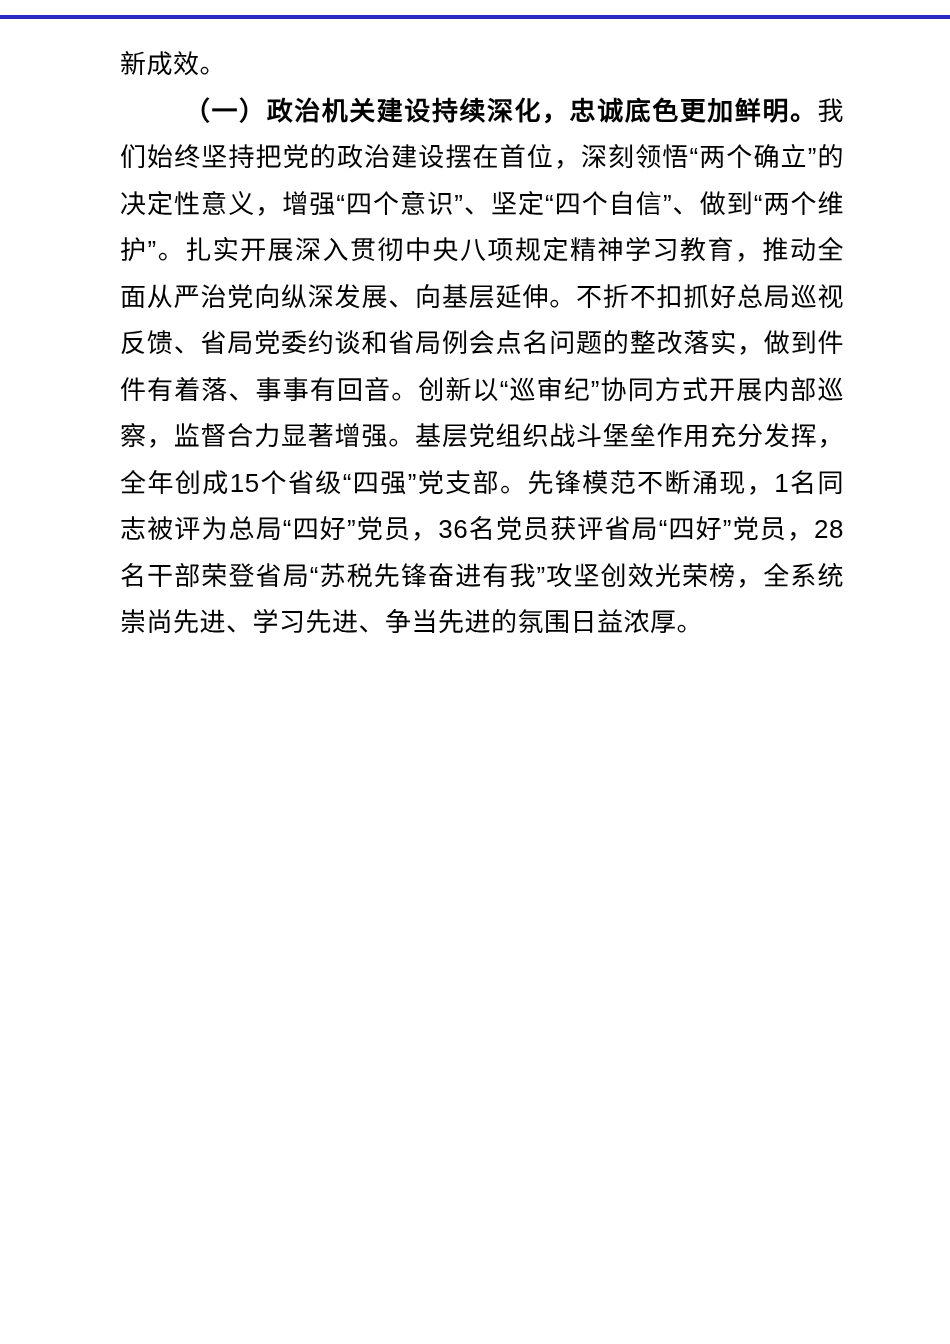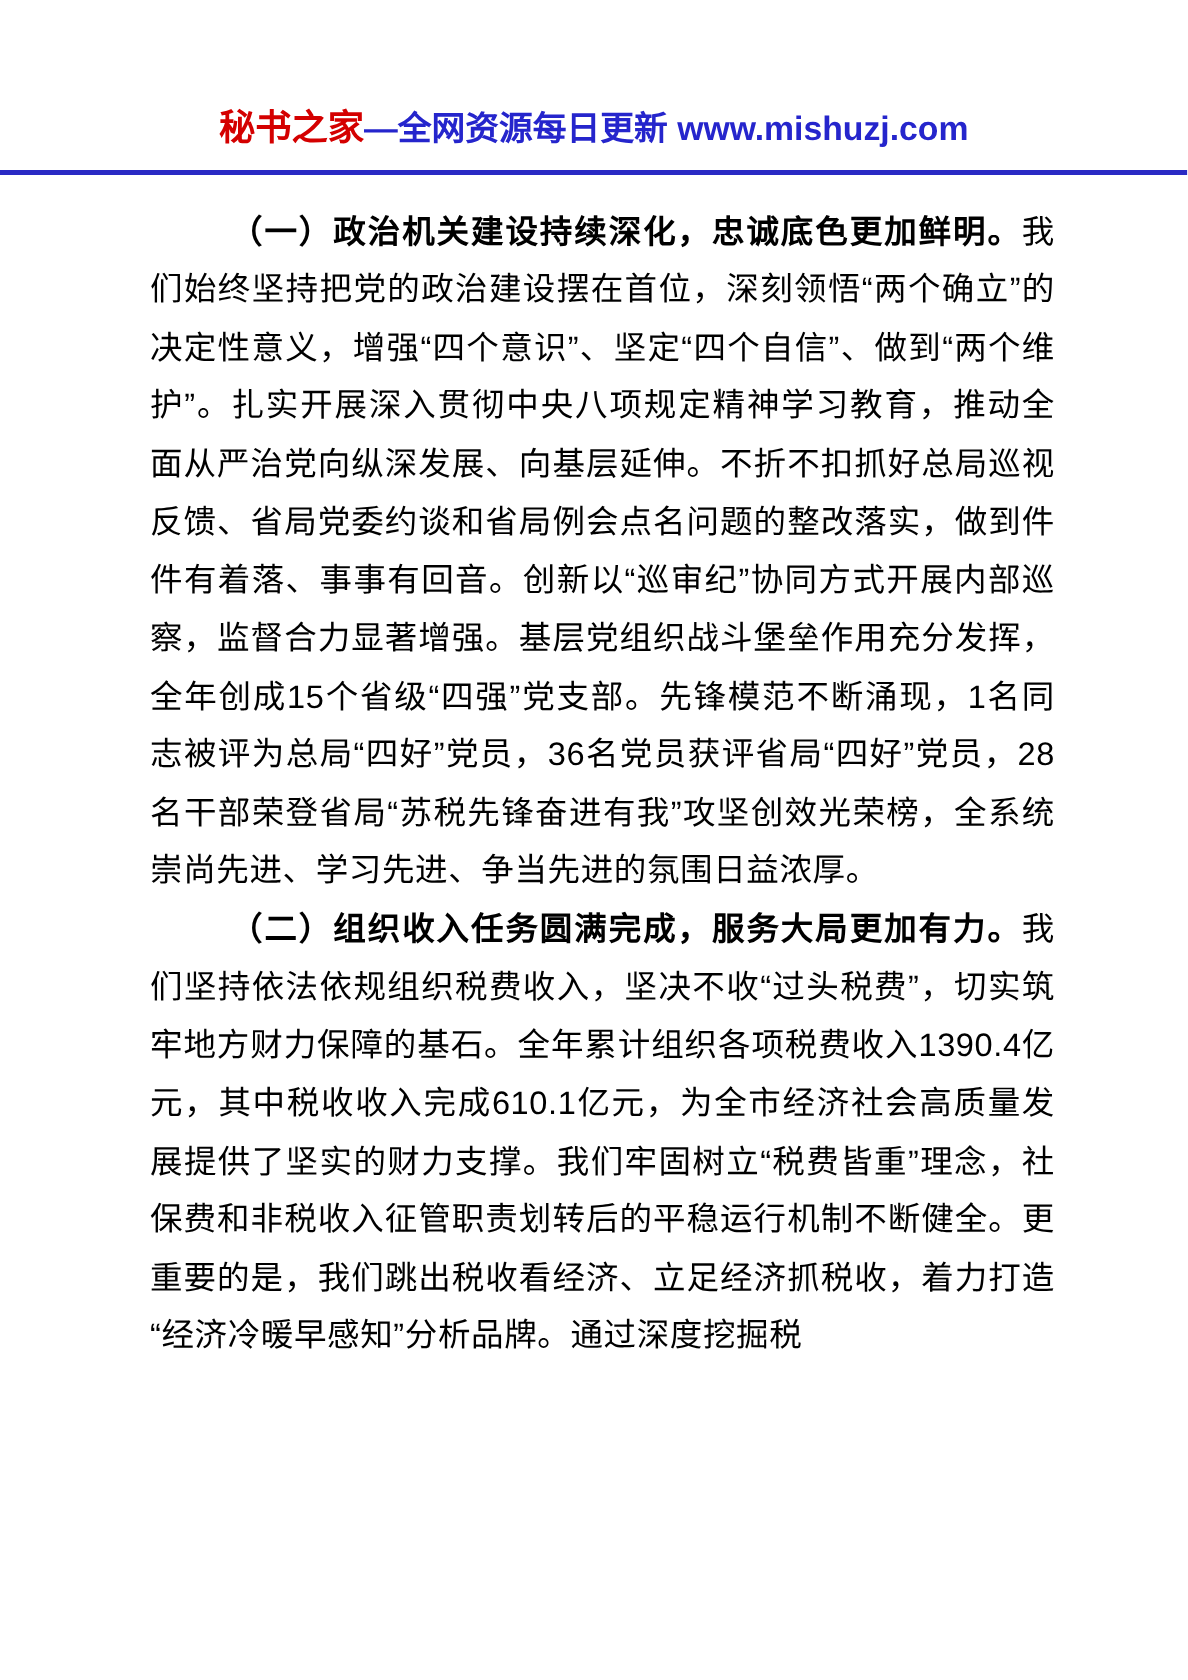--- a/index.html
+++ b/index.html
@@ -62,28 +62,25 @@
   .para-lead {
     font-weight: bold;
     margin-left: 12px;
   }
 </style>
 </head>
 <body>
 
 <div class="page">
 
-  <header class="site-header">
-    <span class="site-name">秘书之家</span><span class="site-tagline">—全网资源每日更新 </span><a class="site-url">www.mishuzj.com</a>
-  </header>
 
   <div class="header-divider"></div>
 
   <main class="content">
 
+    <p class="para"><span>新成效。</span></p>
 
     <p class="para indent"><span class="para-lead">（一）政治机关建设持续深化，忠诚底色更加鲜明。</span><span>我们始终坚持把党的政治建设摆在首位，深刻领悟“两个确立”的决定性意义，增强“四个意识”、坚定“四个自信”、做到“两个维护”。扎实开展深入贯彻中央八项规定精神学习教育，推动全面从严治党向纵深发展、向基层延伸。不折不扣抓好总局巡视反馈、省局党委约谈和省局例会点名问题的整改落实，做到件件有着落、事事有回音。创新以“巡审纪”协同方式开展内部巡察，监督合力显著增强。基层党组织战斗堡垒作用充分发挥，全年创成15个省级“四强”党支部。先锋模范不断涌现，1名同志被评为总局“四好”党员，36名党员获评省局“四好”党员，28名干部荣登省局“苏税先锋奋进有我”攻坚创效光荣榜，全系统崇尚先进、学习先进、争当先进的氛围日益浓厚。</span></p>
 
-    <p class="para indent"><span class="para-lead">（二）组织收入任务圆满完成，服务大局更加有力。</span><span>我们坚持依法依规组织税费收入，坚决不收“过头税费”，切实筑牢地方财力保障的基石。全年累计组织各项税费收入1390.4亿元，其中税收收入完成610.1亿元，为全市经济社会高质量发展提供了坚实的财力支撑。我们牢固树立“税费皆重”理念，社保费和非税收入征管职责划转后的平稳运行机制不断健全。更重要的是，我们跳出税收看经济、立足经济抓税收，着力打造“经济冷暖早感知”分析品牌。通过深度挖掘税</span></p>
 
   </main>
 
 </div>
 
 </body></html>

